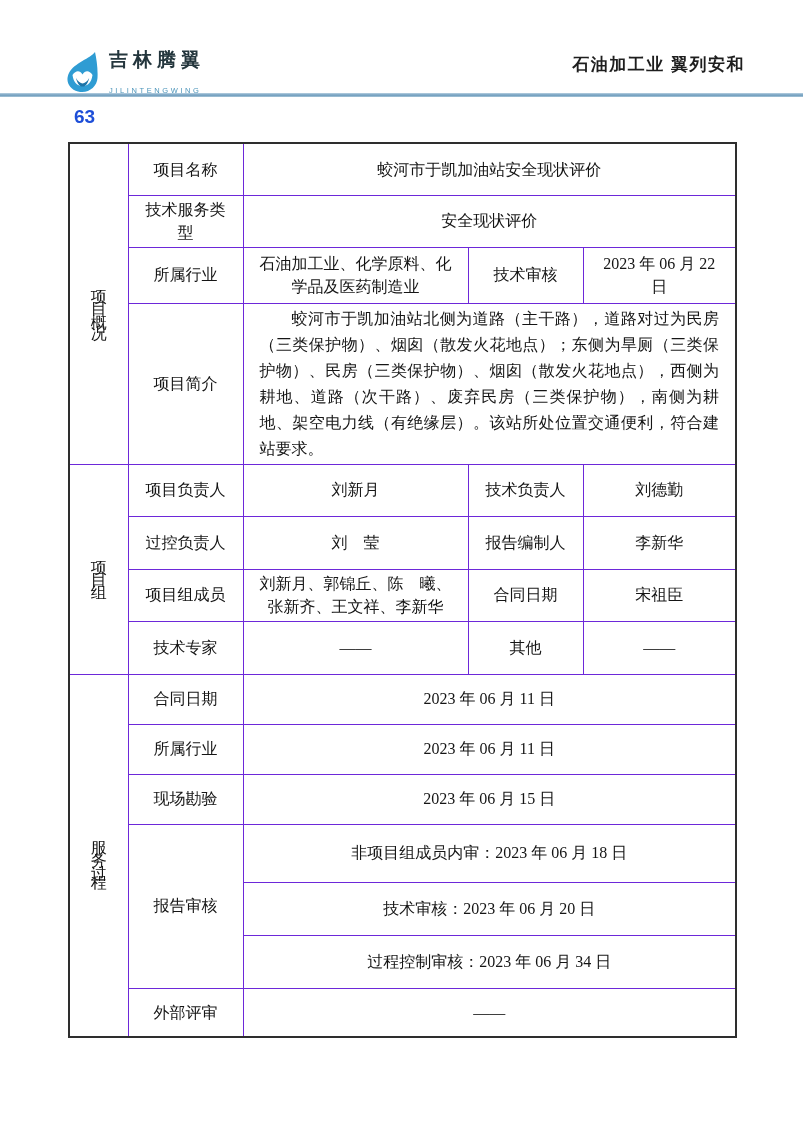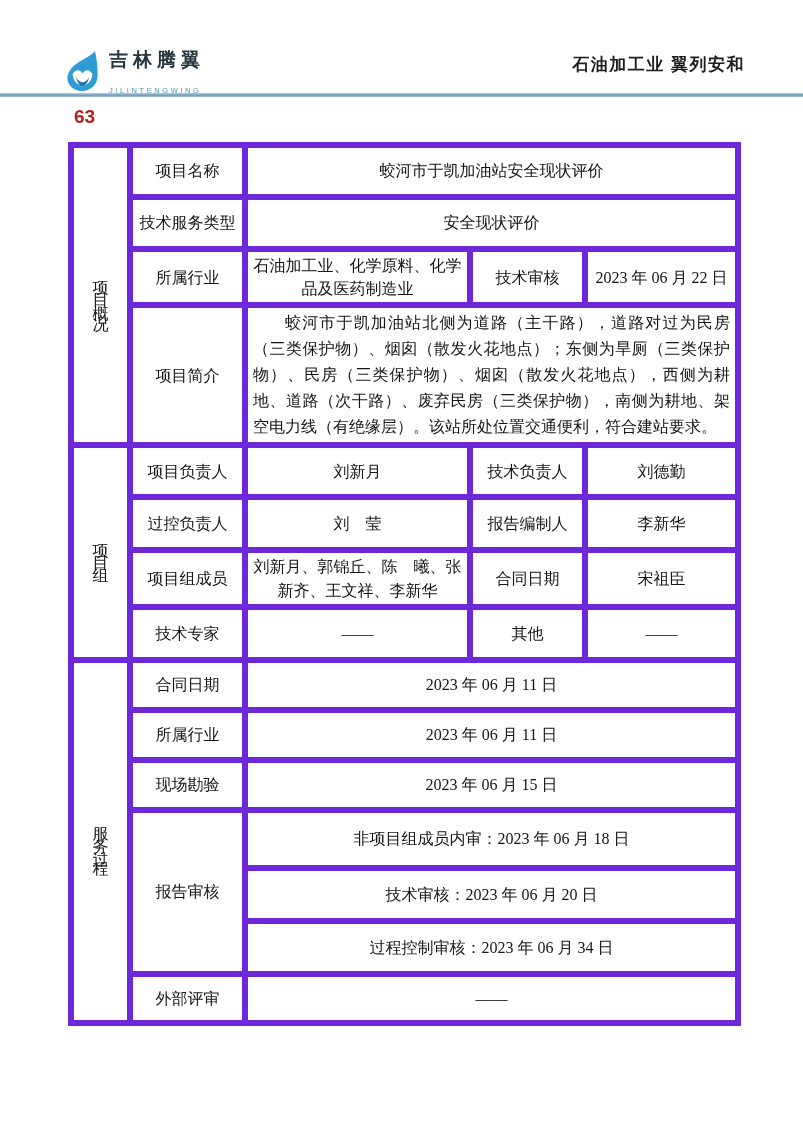--- a/index.html
+++ b/index.html
@@ -2,21 +2,21 @@
 <html><head>
 <meta charset="utf-8">
 <style>
   html,body{margin:0;padding:0;}
   body{
     width:803px;height:1135px;position:relative;background:#ffffff;
     font-family:"Liberation Serif","DejaVu Serif",serif;color:#151515;
     overflow:hidden;
   }
   
-  .logo{position:absolute;left:64px;top:50px;display:flex;align-items:flex-start;gap:7px;}
+  .logo{position:absolute;left:64px;top:50px;display:flex;align-items:center;gap:7px;}
   .logo-txt{display:flex;flex-direction:column;justify-content:center;}
   .logo-cn{
     font-family:"Liberation Sans","DejaVu Sans",sans-serif;
     font-size:19px;font-weight:bold;letter-spacing:5px;color:#24363d;line-height:1.05;
   }
   .logo-en{
     font-family:"Liberation Sans","DejaVu Sans",sans-serif;
     font-size:7.5px;letter-spacing:2.6px;color:#4d95ba;margin-top:16px;
   }
   .slogan{
@@ -24,33 +24,33 @@
     font-family:"Liberation Sans","DejaVu Sans",sans-serif;
     font-size:17px;font-weight:bold;letter-spacing:1.5px;color:#1e1e1e;white-space:nowrap;
   }
   .rule{
     position:absolute;left:0;top:93px;width:803px;height:4px;
     background:linear-gradient(#b9d1e1,#6d9cbd 55%,#a9c6d8);
   }
   .pagenum{
     position:absolute;left:74px;top:106px;
     font-family:"Liberation Sans","DejaVu Sans",sans-serif;
-    font-size:19px;font-weight:bold;color:#b91c1c;
+    font-size:19px;font-weight:bold;color:#1d4ed8;
   }
   
   table.rec{
     position:absolute;left:68px;top:142px;width:667px;
     border-collapse:collapse;table-layout:fixed;
     border:2px solid #2e2e2e;
     font-size:16px;
   }
   table.rec td{
-    border:6px solid #6d28d9;
+    border:1px solid #6d28d9;
     text-align:center;vertical-align:middle;
-    padding:2px 5px;line-height:1.45;
+    padding:2px 16px;line-height:1.45;
     overflow:hidden;
   }
   td.sec{padding:0;}
   .vtext{
     writing-mode:vertical-rl;text-orientation:upright;
     letter-spacing:12px;display:inline-block;line-height:1;
     font-size:16px;
   }
   td.left{text-align:left;padding-left:13px;}
   td.brief-cell{padding:8px 14px;margin-top:13px;}

